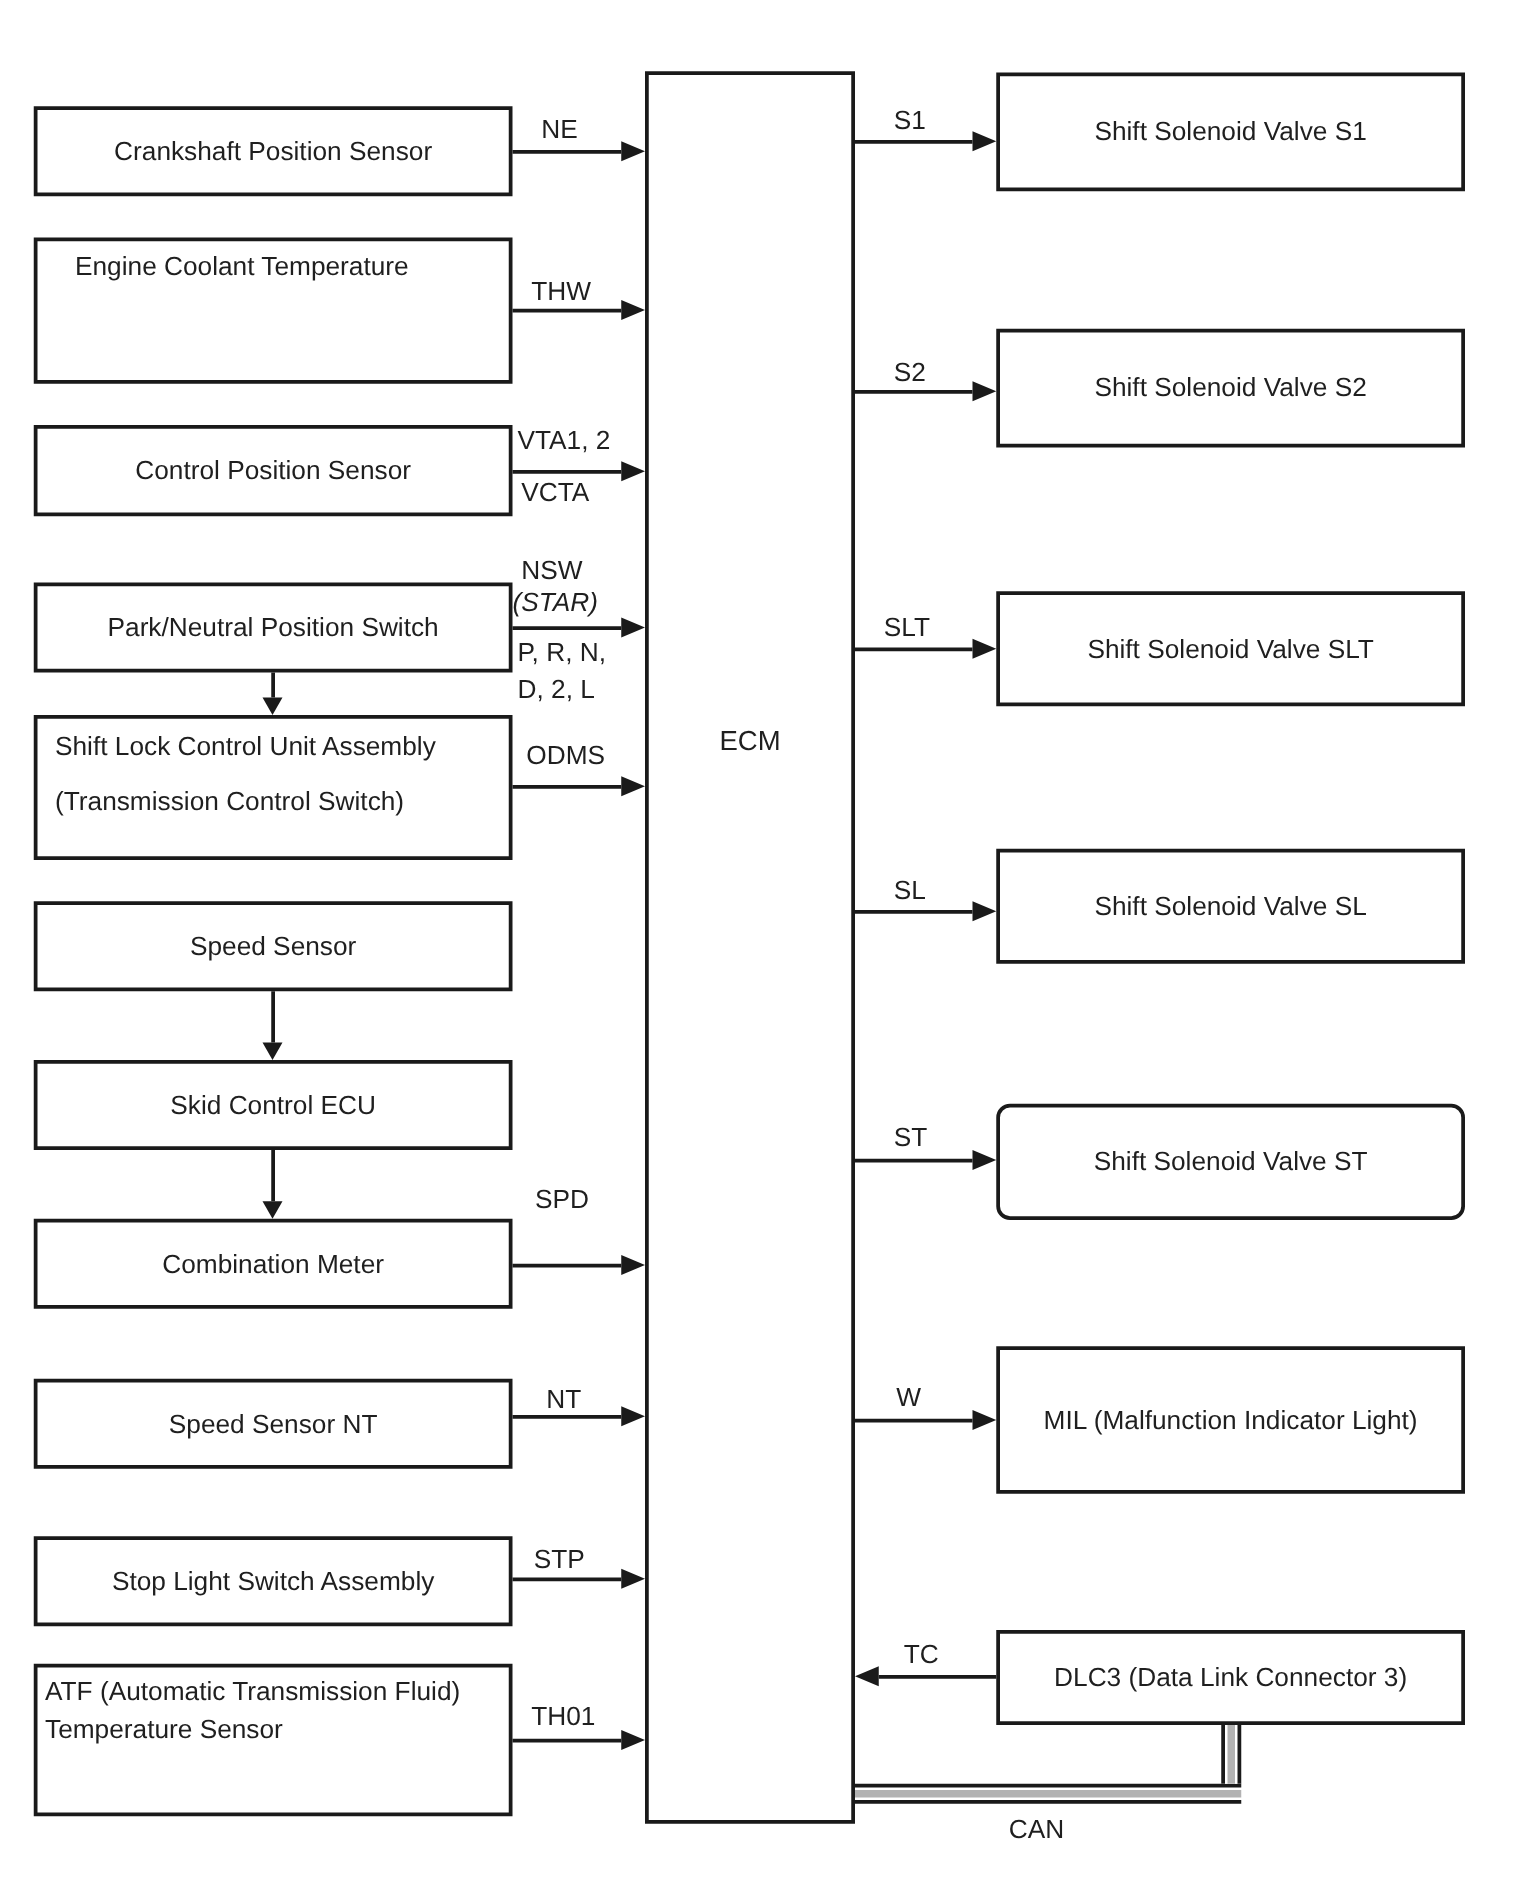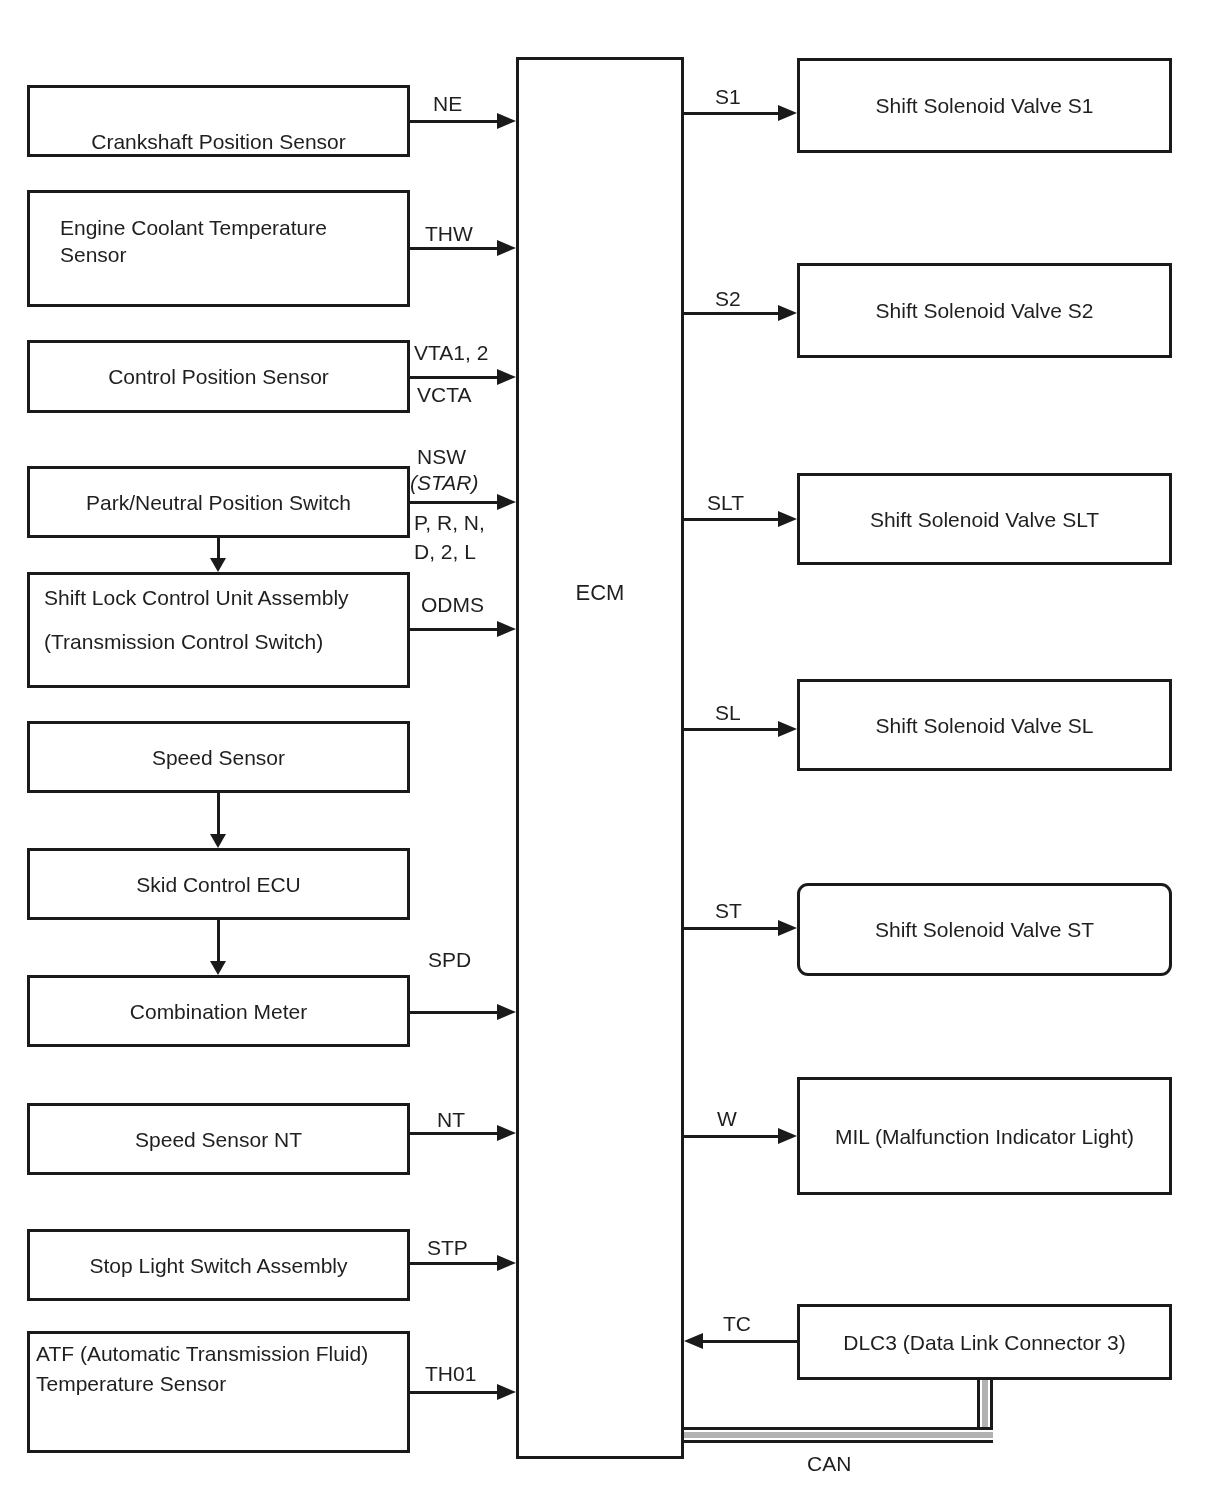--- a/index.html
+++ b/index.html
@@ -70,37 +70,36 @@
     background: #ffffff;
   }
   .bus-v .stripe { width: 6px; height: 100%; margin-left: 2px; background: #b2b2b2; }
   .ecm-label {
     position: absolute;
     left: 516px; top: 580px; width: 168px;
     text-align: center;
     font-size: 22px;
     color: #1f1f1f;
   }
-  .tl { padding-top: 21px; }
+  .tl { padding-top: 7px; }
 </style>
 </head>
 <body>
 
 <div class="diagram">
 
   <div class="box" style="left:516px; top:57px; width:168px; height:1402px;"></div>
   <div class="ecm-label">ECM</div>
 
-  <div class="box center" style="left:27px; top:85px; width:383px; height:72px;align-items:flex-end;">
+  <div class="box center" style="left:27px; top:85px; width:383px; height:72px;">
     <span>Crankshaft Position Sensor</span>
   </div>
 
   <div class="box tl" style="left:27px; top:190px; width:383px; height:117px; padding-left:30px; line-height:27px;">
     <div>Engine Coolant Temperature</div>
-    <div>Sensor</div>
   </div>
 
   <div class="box center" style="left:27px; top:340px; width:383px; height:73px;">
     <span>Control Position Sensor</span>
   </div>
 
   <div class="box center" style="left:27px; top:466px; width:383px; height:72px;">
     <span>Park/Neutral Position Switch</span>
   </div>
 

